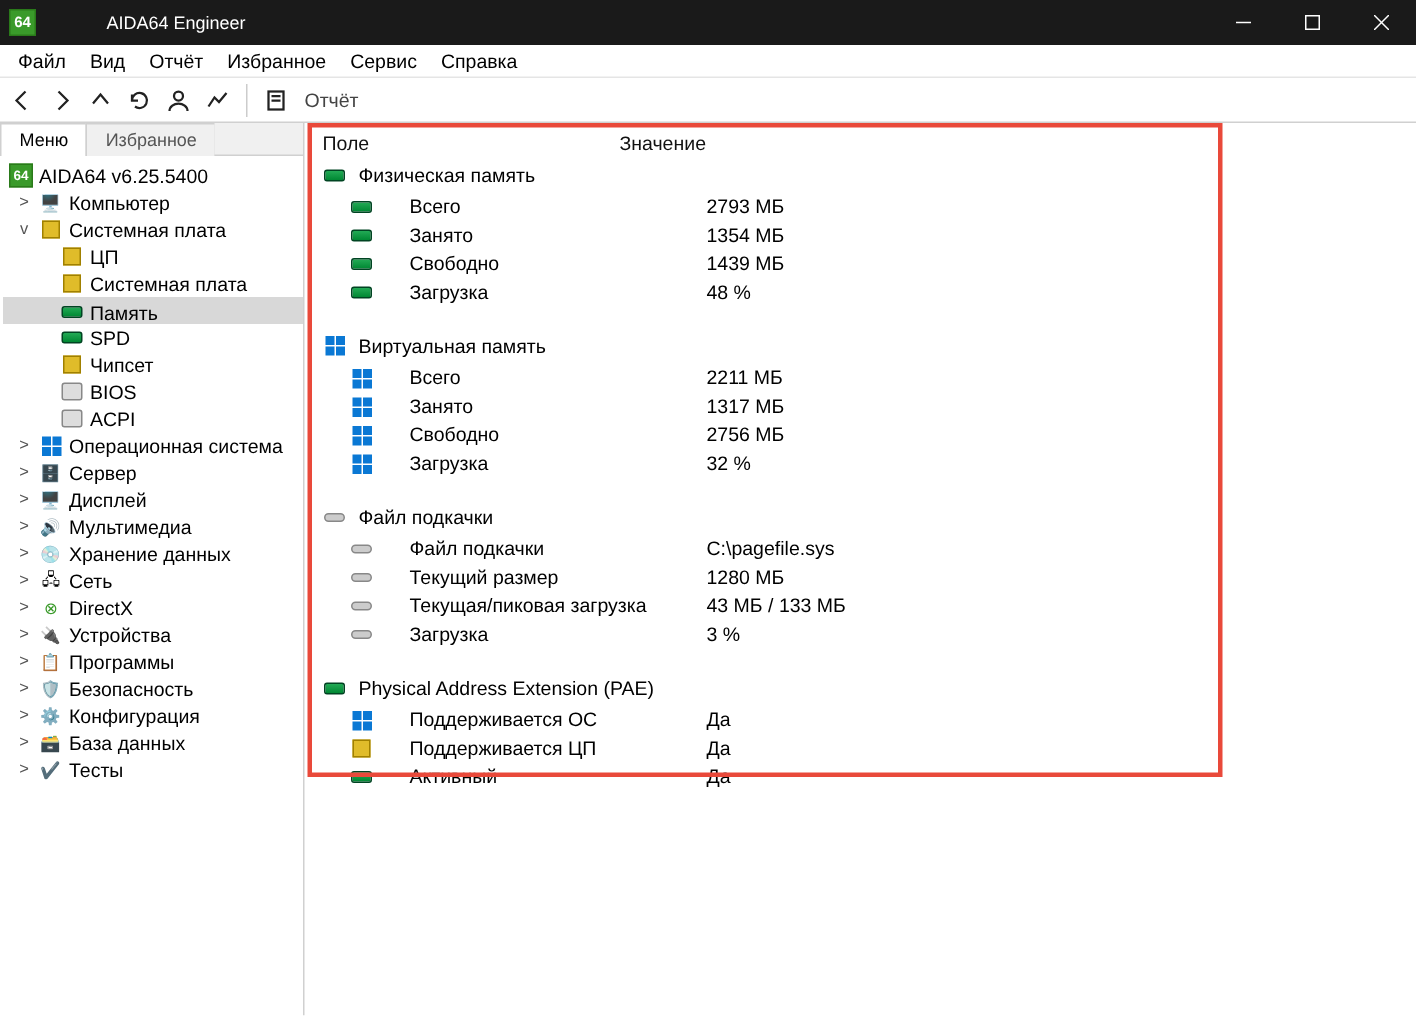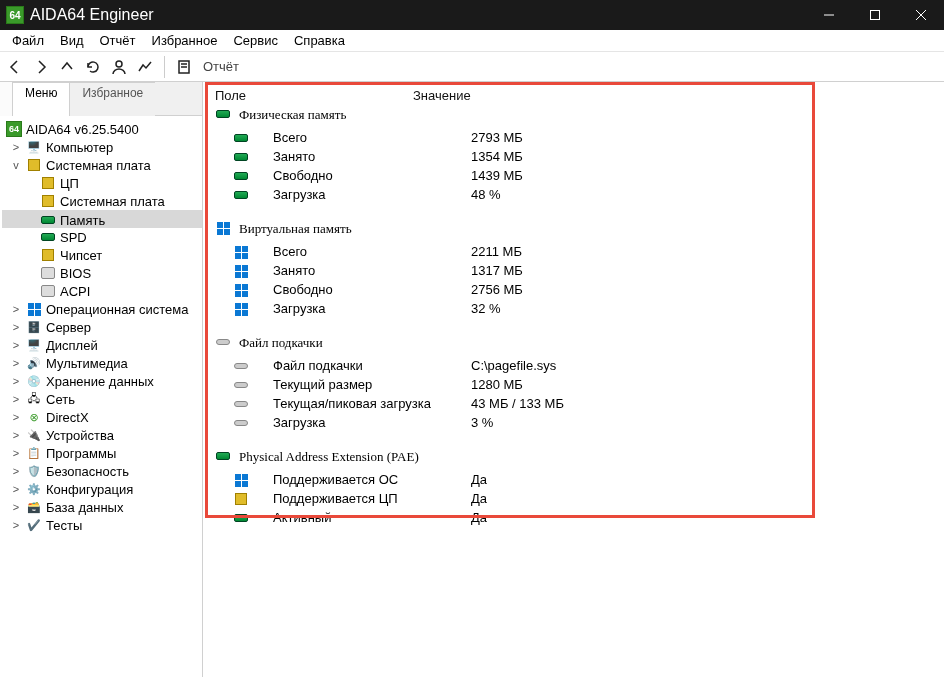--- a/index.html
+++ b/index.html
@@ -22,21 +22,21 @@
     padding-left: 6px;
   }
   .titlebar .app-icon {
     width: 18px; height: 18px;
     background: #3a9a2a;
     border: 1px solid #2a7a1a;
     margin-right: 6px;
     display: flex; align-items: center; justify-content: center;
     font-size: 10px; font-weight: bold; color: #fff;
   }
-  .titlebar .title { flex: 1; font-size: 16px; }
+  .titlebar .title { flex: 1; font-size: 12px; margin-left: 41px; }
   .titlebar .win-controls { display: flex; }
   .titlebar .win-btn {
     width: 46px; height: 30px;
     display: flex; align-items: center; justify-content: center;
     color: #fff;
   }
   .titlebar .win-btn svg { width: 10px; height: 10px; stroke: #fff; stroke-width: 1; fill: none; }
   .menubar {
     height: 22px;
     display: flex;
@@ -65,24 +65,23 @@
     height: calc(100% - 82px);
   }
   .sidebar {
     width: 203px;
     border-right: 1px solid #d0d0d0;
     display: flex;
     flex-direction: column;
   }
   .side-tabs {
     display: flex;
-    height: 34px;
+    height: 22px;
     font-size: 12px;
     background: #fbfbfb;
-    padding-left: 12px;
   }
   .side-tabs .tab {
     padding: 3px 12px;
     border: 1px solid #d0d0d0;
     border-bottom: none;
     background: #fff;
     margin-right: -1px;
   }
   .side-tabs .tab.inactive { background: #f0f0f0; color: #555;}
   .side-tabs .fill { flex: 1; border-bottom: 1px solid #d0d0d0; background:#f0f0f0;}
@@ -125,24 +124,24 @@
   .highlight-box {
     position: absolute;
     left: 2px; top: 0;
     width: 610px;
     height: 436px;
     border: 3px solid #e9493a;
     pointer-events: none;
   }
   .group-header {
     display: flex;
+    align-items: center;
     padding-left: 12px;
     height: 19px;
     gap: 4px;
-    font-family: Liberation Serif, serif;
   }
   .row {
     display: flex;
     align-items: flex-end;
     padding-left: 30px;
     height: 19px;
     gap: 20px;
   }
   .row .ico, .group-header .ico {
     width: 16px; height: 14px;

